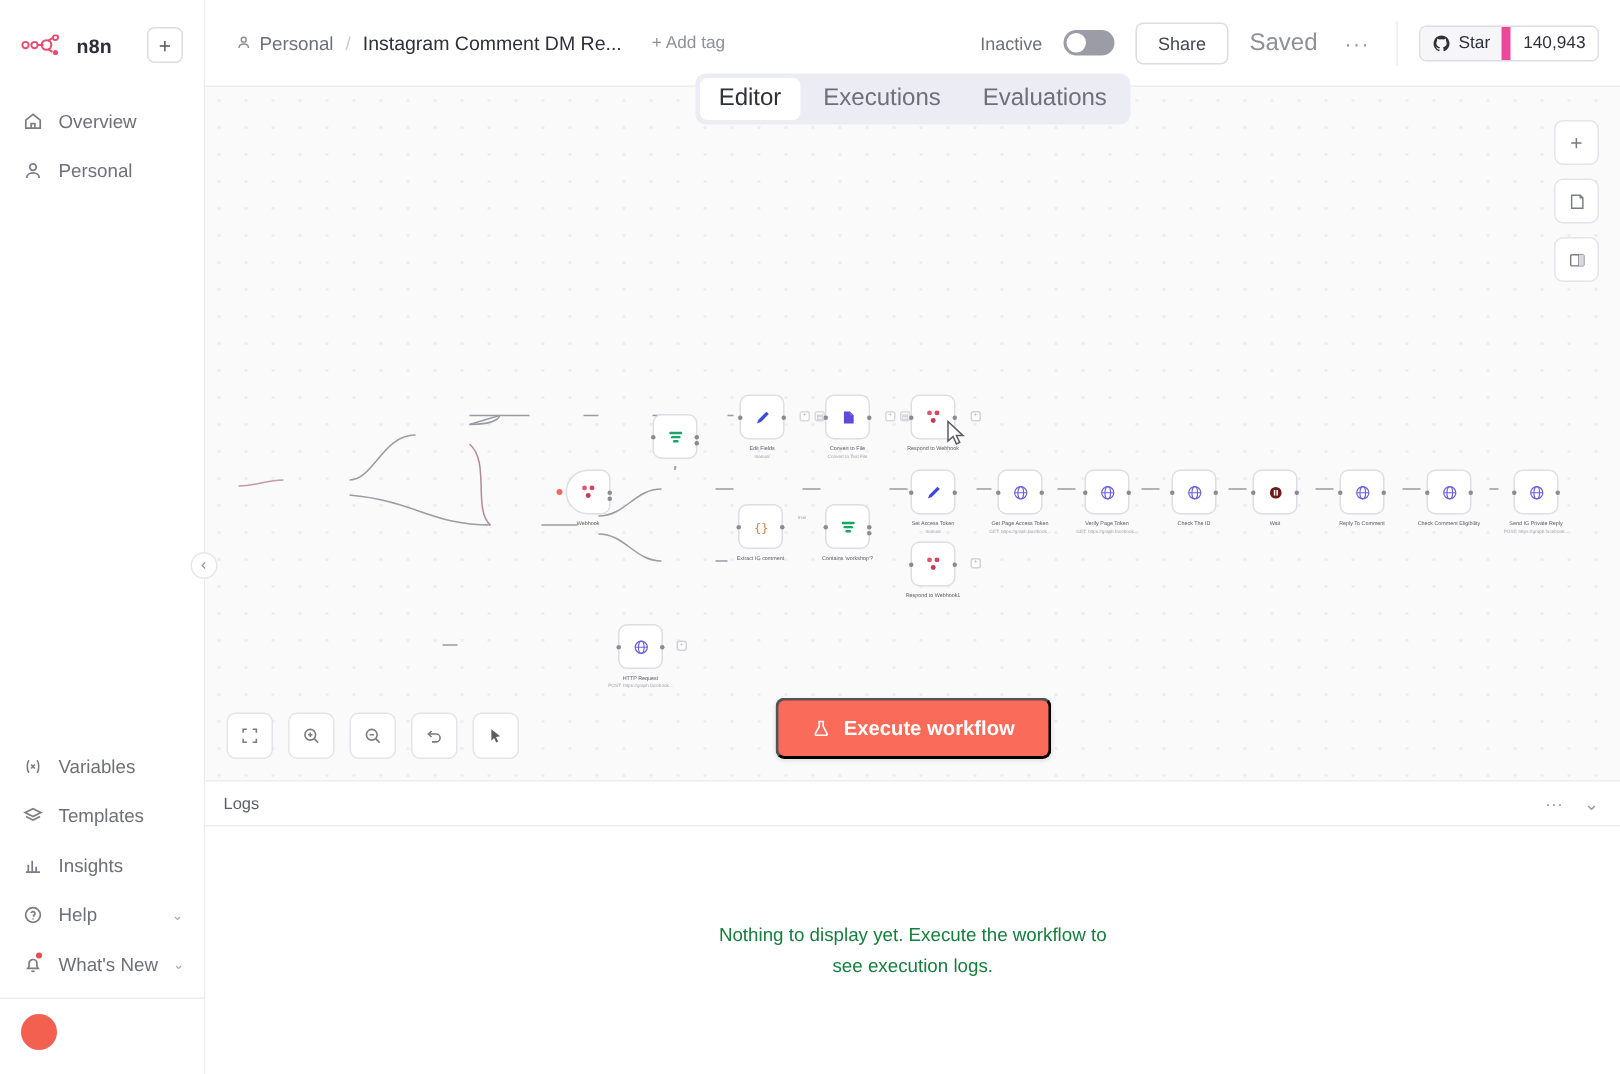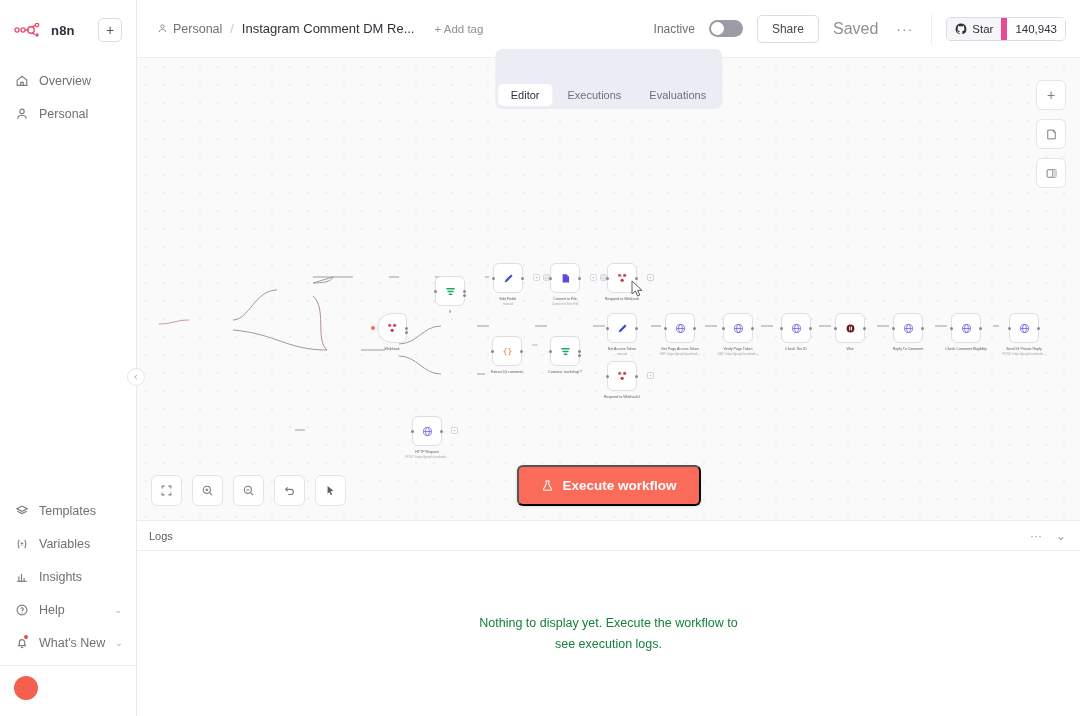--- a/index.html
+++ b/index.html
@@ -97,21 +97,21 @@
     font-size: 11.5px; color: #2f3039; border-left: 6px solid #ec4899;
   }
 
   
   .tabs {
     position: absolute; left: 50%; transform: translateX(-50%);
     top: 49px; background: #ececf5; border-radius: 7px;
     padding: 3px; display: flex; gap: 2px; z-index: 20;
   }
   .tab {
-    font-size: 11px; color: #6e6f7a; padding: 5px 13px; border-radius: 5px; margin-top: 32px;
+    font-size: 16px; color: #6e6f7a; padding: 5px 13px; border-radius: 5px;
   }
   .tab.active { background: #fff; color: #2f3039; }
 
   
   .canvas {
     position: relative; height: 463px; background: #fafafa;
     overflow: hidden; border-bottom: 1px solid #ecedf1;
   }
   .canvas-dots {
     position: absolute; inset: 0;
@@ -234,36 +234,36 @@
         </span>
         <span class="lbl">Personal</span>
       </div>
     </nav>
 
     <div class="sb-spacer"></div>
 
     <div class="sb-bottom">
       <div class="sb-item">
         <span class="ico">
-          <svg viewBox="0 0 16 16" width="14" height="14" fill="none" stroke="#7b7c85" stroke-width="1.3">
-            <path d="M8 2.4 L14 5.4 L8 8.4 L2 5.4 Z"></path>
-              <path d="M2.6 8.4 L8 11 L13.4 8.4"></path>
-          </svg>
-        </span>
-        <span class="lbl">Templates</span>
-      </div>
-      <div class="sb-item">
-        <span class="ico">
           <svg viewBox="0 0 16 16" width="14" height="14" fill="none" stroke="#7b7c85" stroke-width="1.2">
             <path d="M5 3.2 C3.2 5 3.2 11 5 12.8"></path>
               <path d="M11 3.2 C12.8 5 12.8 11 11 12.8"></path>
             <path d="M6.6 6.4 L9.4 9.6 M9.4 6.4 L6.6 9.6"></path>
           </svg>
         </span>
         <span class="lbl">Variables</span>
+      </div>
+      <div class="sb-item">
+        <span class="ico">
+          <svg viewBox="0 0 16 16" width="14" height="14" fill="none" stroke="#7b7c85" stroke-width="1.3">
+            <path d="M8 2.4 L14 5.4 L8 8.4 L2 5.4 Z"></path>
+              <path d="M2.6 8.4 L8 11 L13.4 8.4"></path>
+          </svg>
+        </span>
+        <span class="lbl">Templates</span>
       </div>
       <div class="sb-item">
         <span class="ico">
           <svg viewBox="0 0 16 16" width="14" height="14" fill="none" stroke="#7b7c85" stroke-width="1.3">
             <path d="M2.6 13 H13.4"></path>
               <path d="M4.4 13 V7.4 M7.4 13 V4.4 M10.4 13 V9"></path>
           </svg>
         </span>
         <span class="lbl">Insights</span>
       </div>

